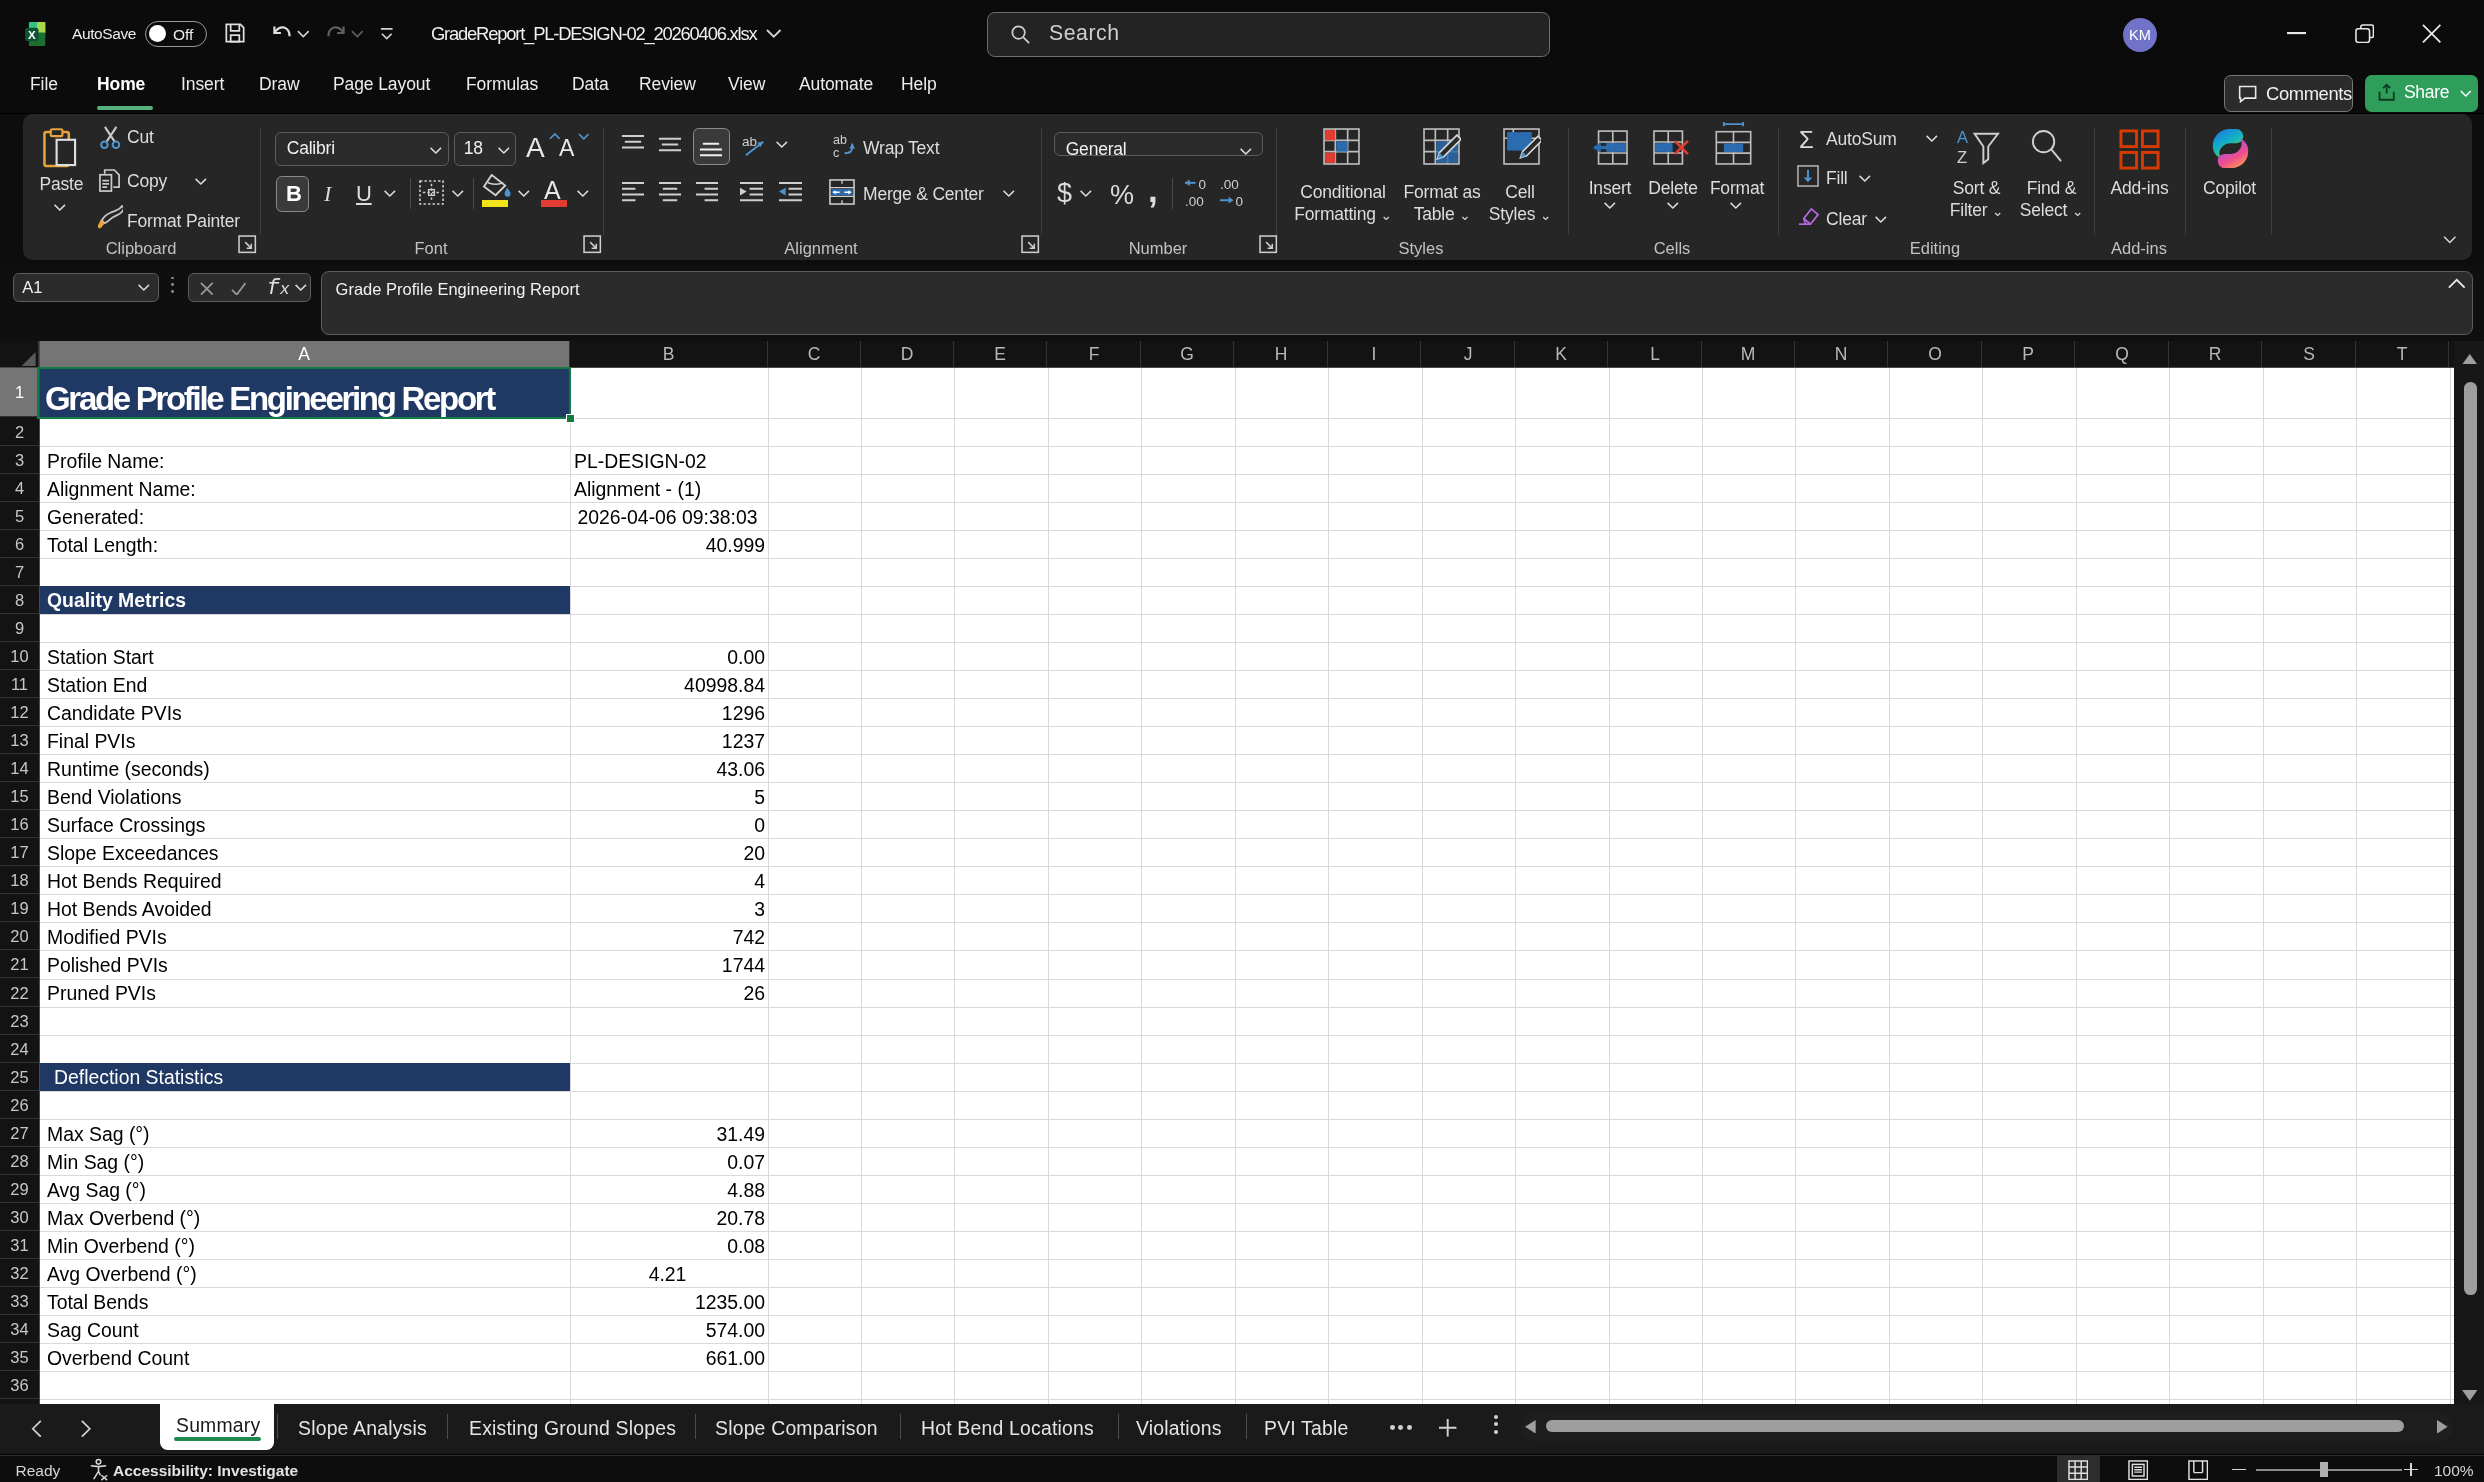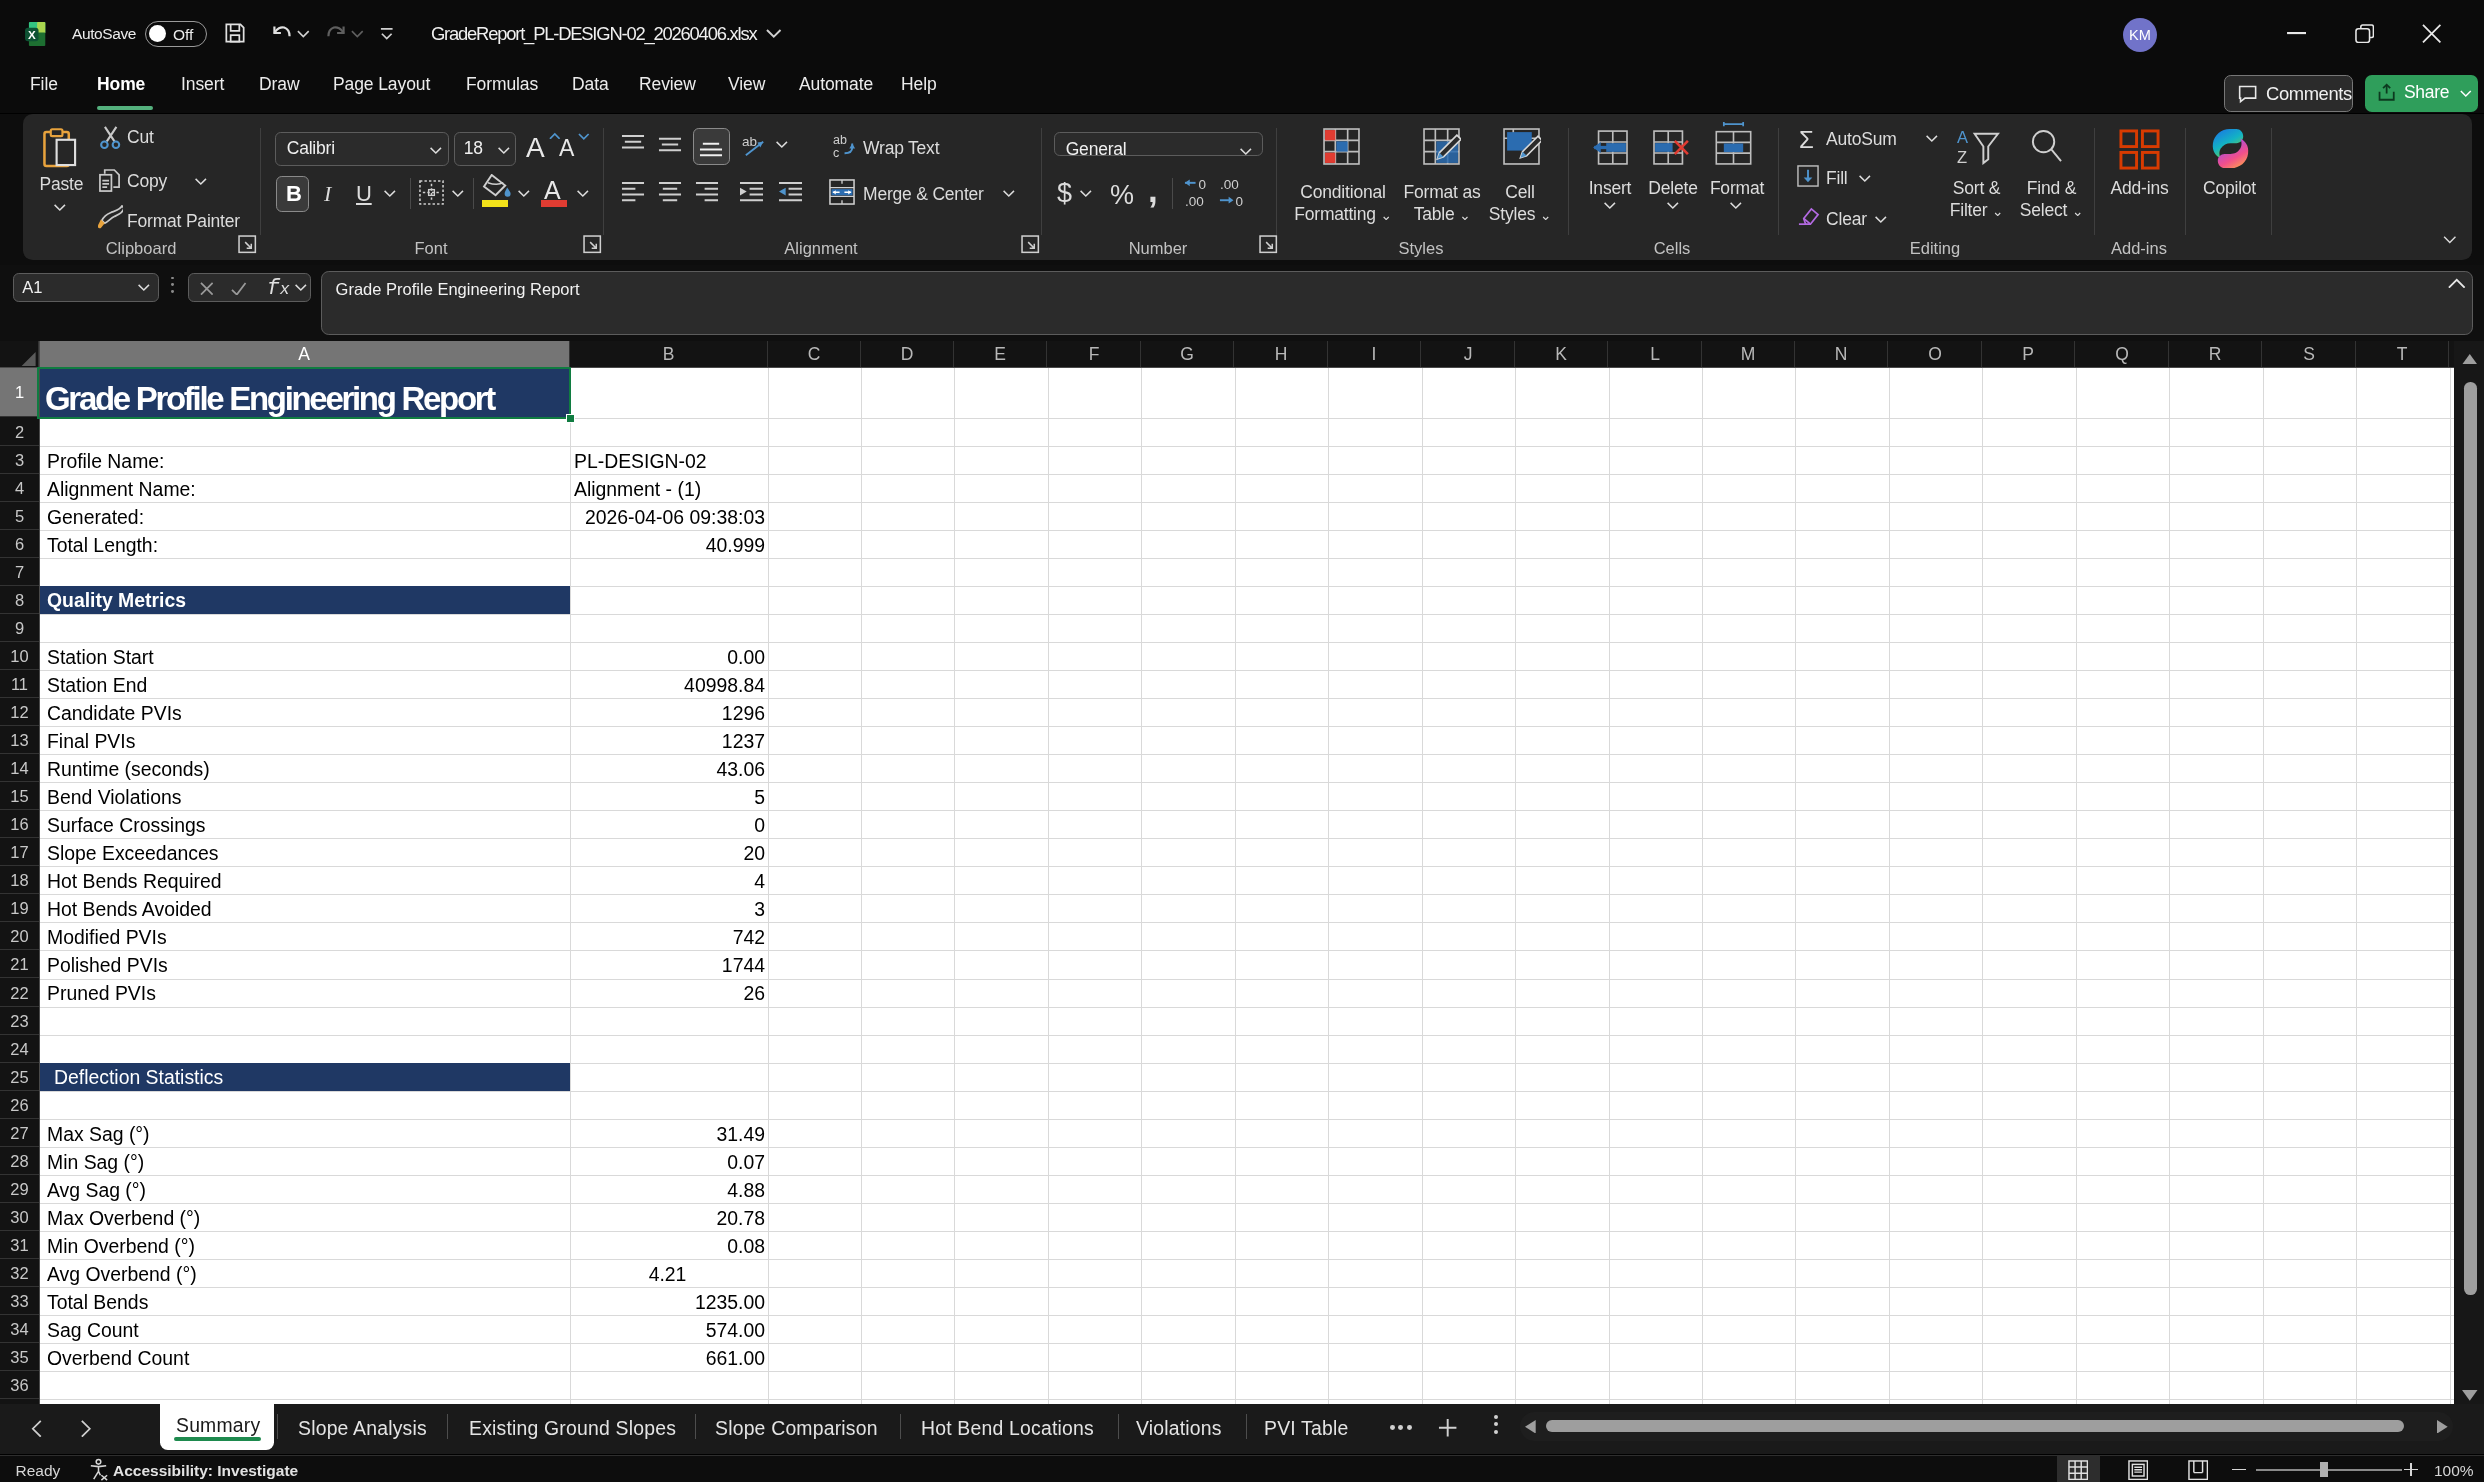--- a/index.html
+++ b/index.html
@@ -80,20 +80,27 @@
 
   <svg class="abs" style="left:378px;top:25px" width="17.5" height="17.5" viewBox="0 0 18 18" fill="none" stroke="#d0d0d0" stroke-width="1.8">
     <path d="M3 4h12"></path>
       <path d="M4 9l5 5 5-5"></path>
   </svg>
   <div class="abs" style="left:431px;top:23px;font-size:18.4px;letter-spacing:-1.2px;color:#f0f0f0">GradeReport_PL-DESIGN-02_20260406.xlsx</div>
   <svg class="abs" style="left:766px;top:29px" width="15.5" height="9.7" viewBox="0 0 16 10" fill="none" stroke="#d0d0d0" stroke-width="2">
       <path d="M1 1l7 7 7-7"></path>
     </svg>
 
+  <div class="abs" style="left:987px;top:11.6px;width:563px;height:45px;background:#232323;border:1.5px solid #6e6e6e;border-radius:7.8px">
+    <svg class="abs" style="left:21.3px;top:10.7px" width="23" height="23" viewBox="0 0 24 24" fill="none" stroke="#cfcfcf" stroke-width="1.8">
+      <circle cx="10" cy="10" r="6.5"></circle>
+        <path d="M15 15l6 6"></path>
+    </svg>
+    <div class="abs" style="left:61px;top:8.7px;font-size:21.3px;letter-spacing:0.5px;color:#cfcfcf">Search</div>
+  </div>
 
   <div class="abs" style="left:2123px;top:17.5px;width:34px;height:34px;border-radius:50%;background:#7173c9;color:#fff;font-size:14.6px;text-align:center;line-height:34px">KM</div>
 
   <svg class="abs" style="left:2287px;top:32px" width="19.4" height="2.9" viewBox="0 0 20 3">
       <rect width="20" height="2.2" fill="#e8e8e8"></rect>
     </svg>
   <svg class="abs" style="left:2355px;top:24px" width="19.4" height="19.4" viewBox="0 0 20 20" fill="none" stroke="#e8e8e8" stroke-width="1.6">
     <rect x="1" y="5" width="14" height="14" rx="2.5"></rect>
       <path d="M6 4.5V3a2 2 0 0 1 2-2h9a2 2 0 0 1 2 2v9a2 2 0 0 1-2 2h-1.5"></path>
   </svg>
@@ -619,21 +626,21 @@
 <div class="ctext" style="left:54px;top:725px;font-weight:normal;color:#fff">Deflection Statistics</div>
 <div class="navy" style="left:40px;top:27px;width:530px;height:49px"></div>
 <div class="ctext" style="left:45px;top:39px;font-weight:bold;color:#fff;font-size:33px;letter-spacing:-2.3px">Grade Profile Engineering Report</div>
 <div class="abs" style="left:37px;top:26px;width:534px;height:52px;border:2.4px solid #107c41;pointer-events:none"></div>
 <div class="abs" style="left:566px;top:73px;width:8.7px;height:8.7px;background:#107c41;border:1.5px solid #fff"></div>
 <div class="ctext" style="left:47px;top:109px">Profile Name:</div>
 <div class="ctext" style="left:574px;top:109px">PL-DESIGN-02</div>
 <div class="ctext" style="left:47px;top:137px">Alignment Name:</div>
 <div class="ctext" style="left:574px;top:137px">Alignment - (1)</div>
 <div class="ctext" style="left:47px;top:165px">Generated:</div>
-<div class="ctext" style="left:570px;top:165px;width:195px;text-align:right">2026-04-06 09:38:03</div>
+<div class="ctext" style="left:570px;top:165px;width:195px;text-align:center">2026-04-06 09:38:03</div>
 <div class="ctext" style="left:47px;top:193px">Total Length:</div>
 <div class="ctext" style="left:570px;top:193px;width:195px;text-align:right">40.999</div>
 <div class="ctext" style="left:47px;top:305px">Station Start</div>
 <div class="ctext" style="left:570px;top:305px;width:195px;text-align:right">0.00</div>
 <div class="ctext" style="left:47px;top:333px">Station End</div>
 <div class="ctext" style="left:570px;top:333px;width:195px;text-align:right">40998.84</div>
 <div class="ctext" style="left:47px;top:361px">Candidate PVIs</div>
 <div class="ctext" style="left:570px;top:361px;width:195px;text-align:right">1296</div>
 <div class="ctext" style="left:47px;top:389px">Final PVIs</div>
 <div class="ctext" style="left:570px;top:389px;width:195px;text-align:right">1237</div>

